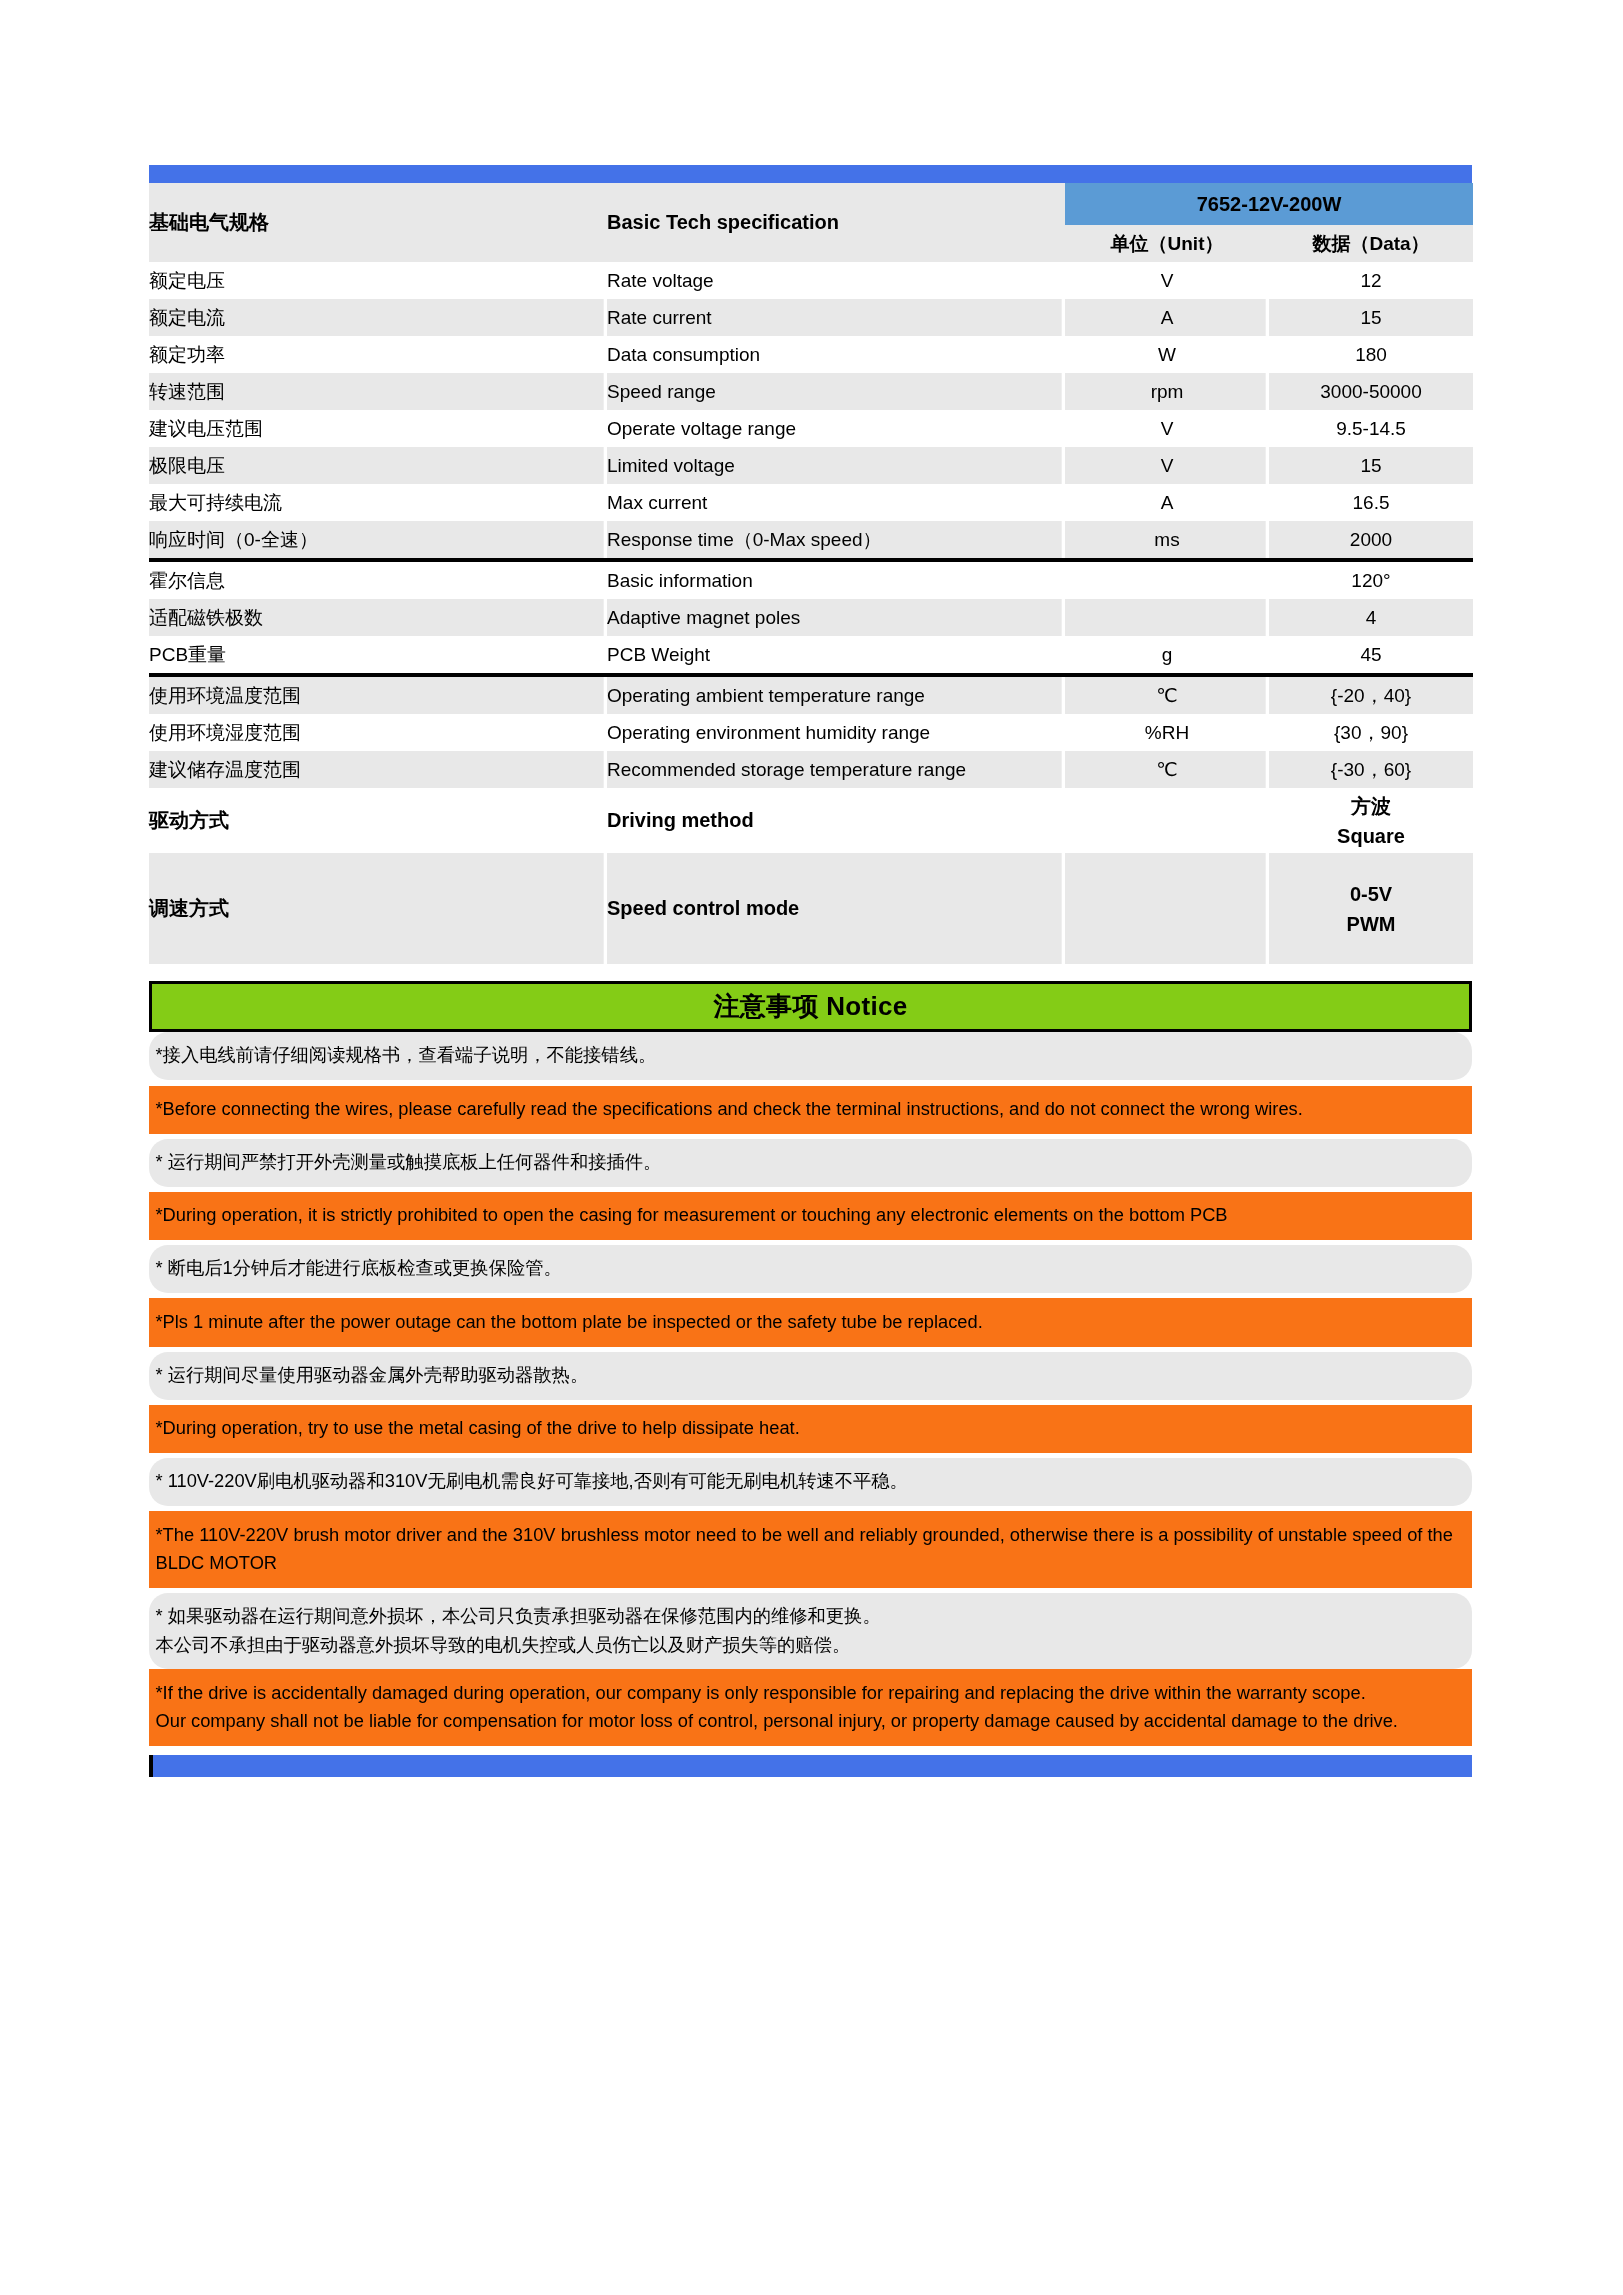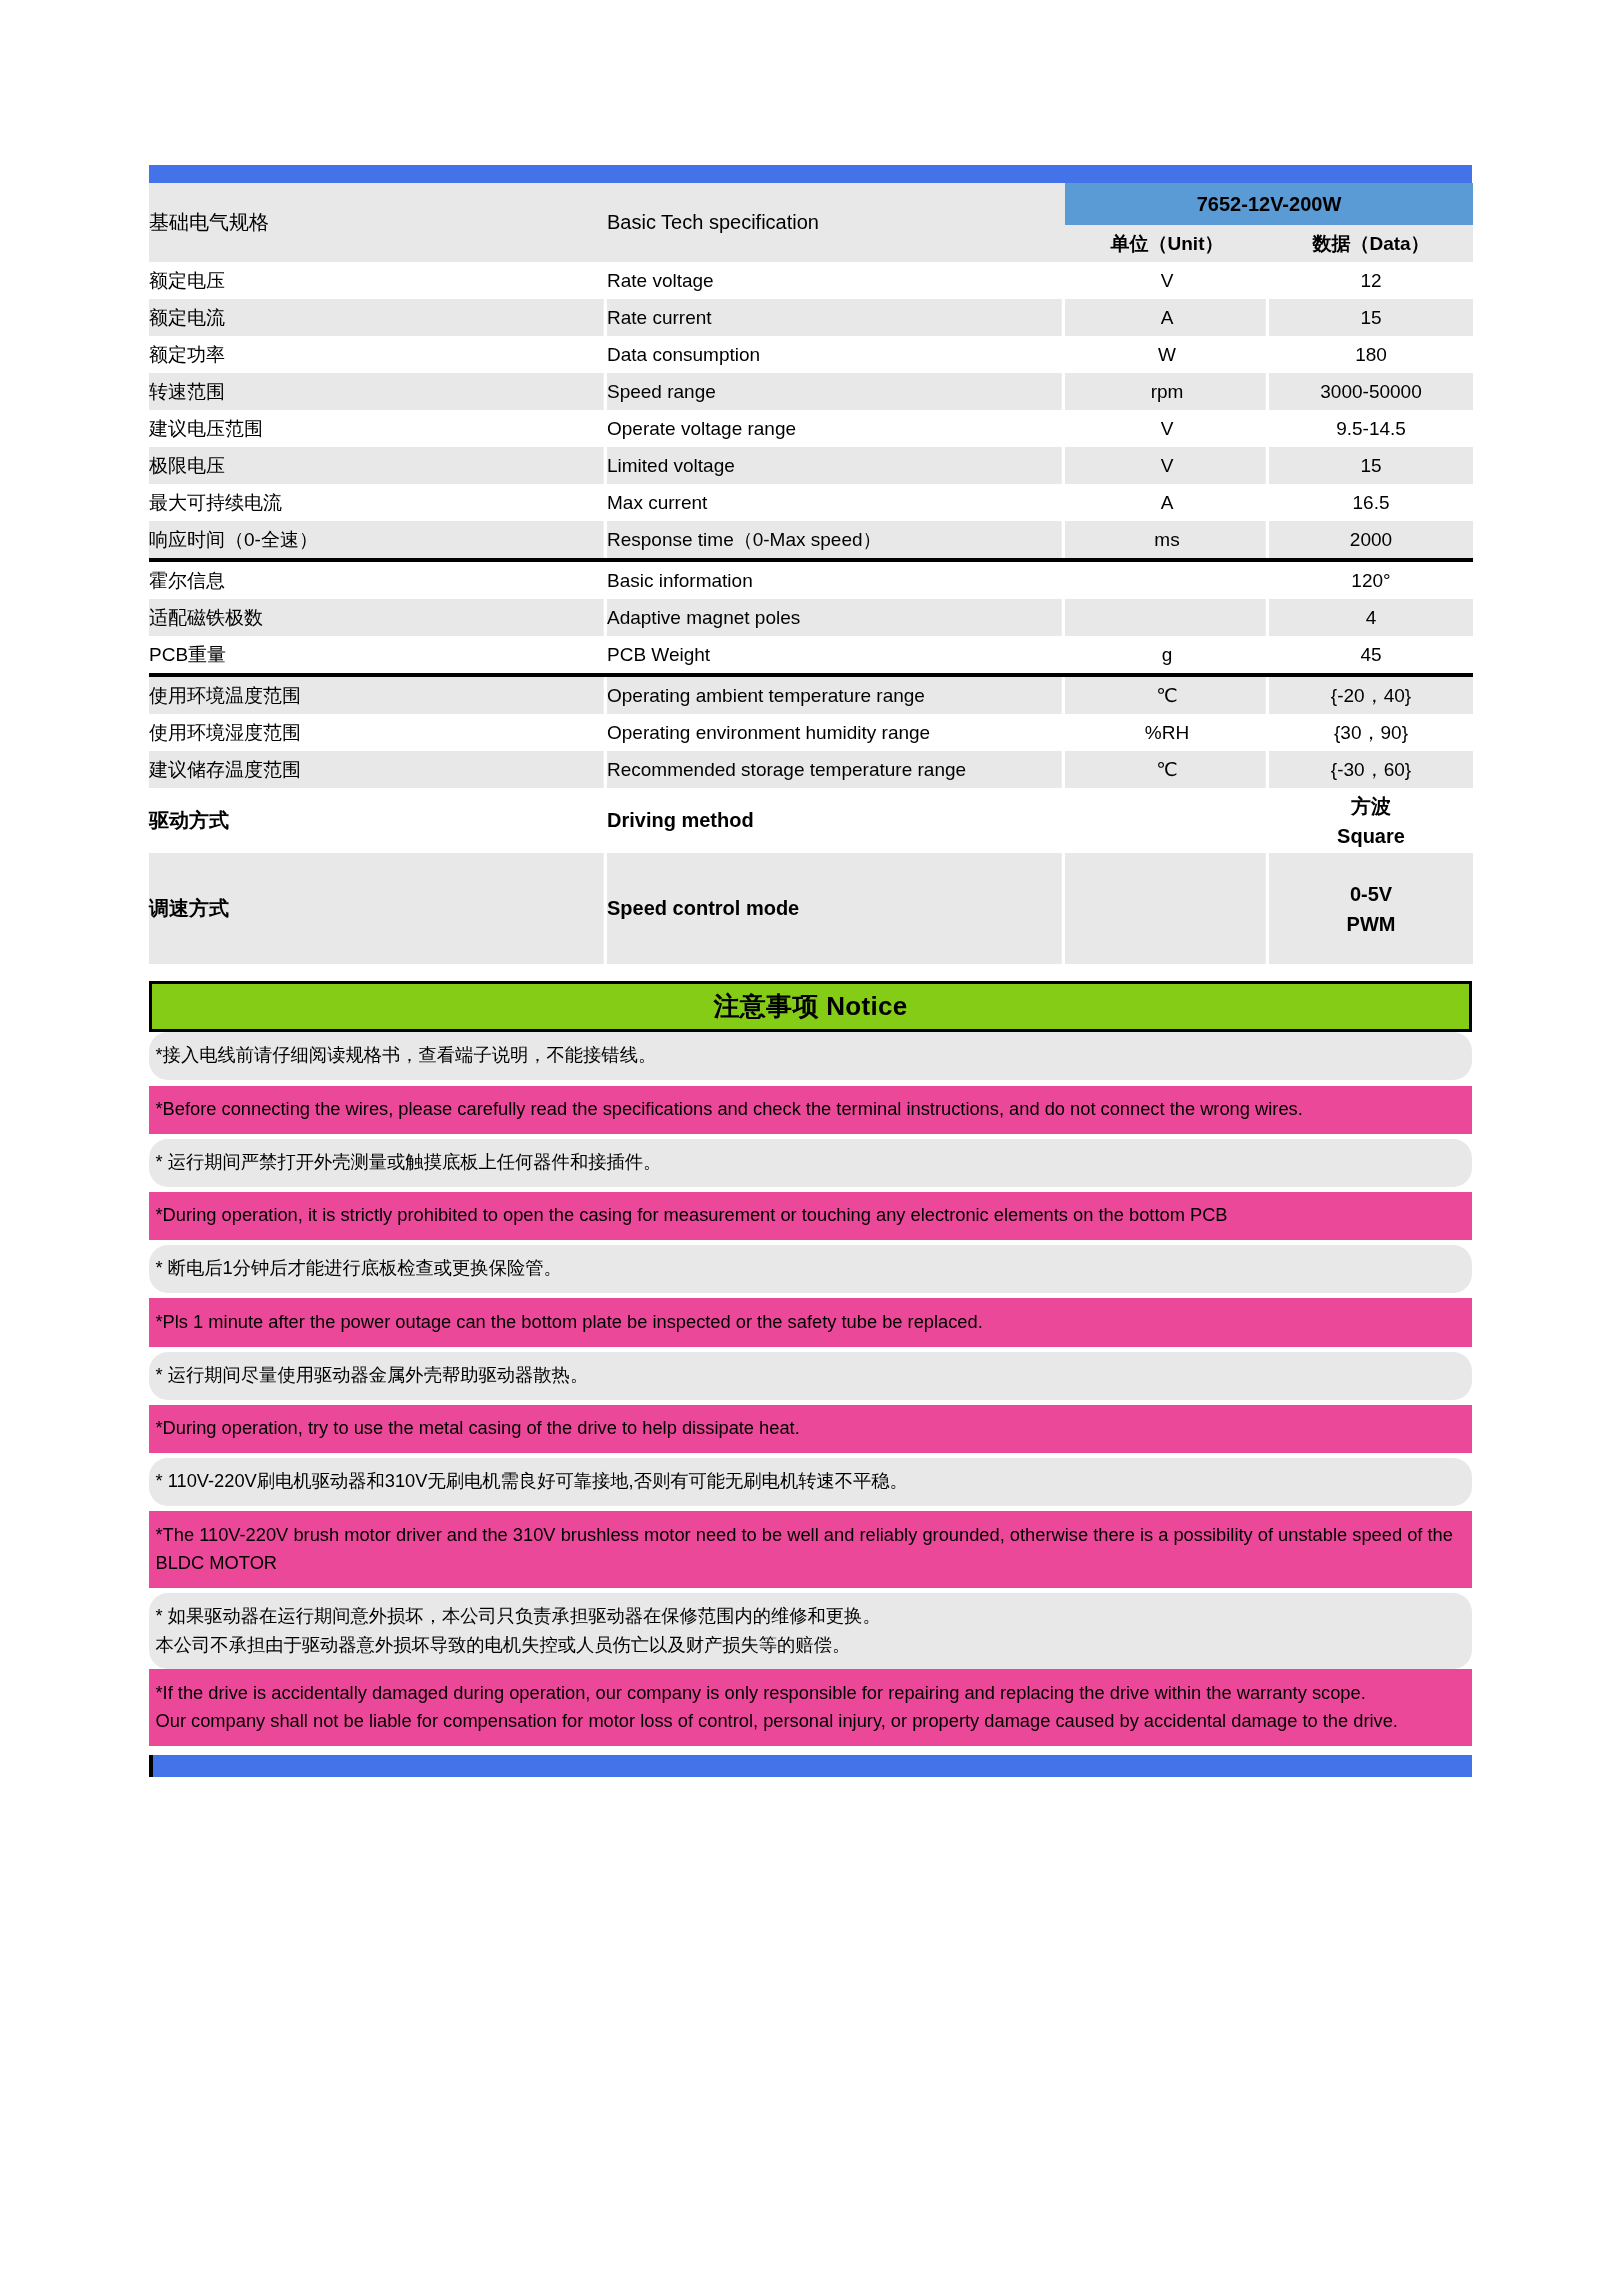--- a/index.html
+++ b/index.html
@@ -44,21 +44,21 @@
 
   table.spec td, table.spec th {
     padding: 0;
     vertical-align: middle;
     border: 0;
     background-clip: padding-box;
   }
 
   .hdr-cn, .hdr-en {
     background: #E8E8E8;
-    font-weight: normal;
+    font-weight: bold;
     font-size: 20px;
     padding: 11.8px 10.5px;
     vertical-align: middle;
   }
   .hdr-cn { text-align: left; }
   .hdr-en { text-align: left; }
 
   .hdr-model {
     background: #5B9BD5;
     font-weight: bold;
@@ -118,21 +118,21 @@
 
   
   .notes { width: 1323px; }
   .note {
     box-sizing: border-box;
     padding: 9.2px 6.5px 10.5px 6.5px;
     font-size: 18.3px;
     line-height: 1.55;
   }
   .note.cnline { background: #E8E8E8; border-radius: 19px; }
-  .note.enline { background: #ec4899; }
+  .note.enline { background: #f97316; }
   .note.gap    { margin-top: 5.2px; }
 
   .bottom-blue-bar {
     margin-top: 9.2px;
     height: 22px;
     width: 1323px;
     background: #4472E8;
     border-left: 4.6px solid #000000;
     box-sizing: border-box;
   }

